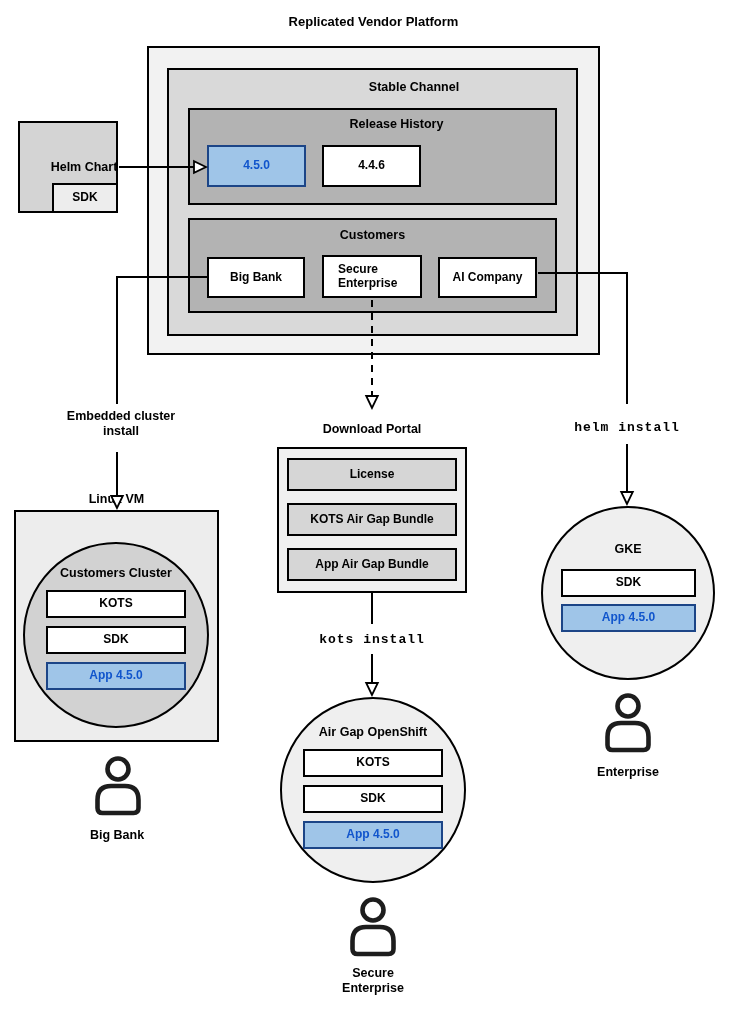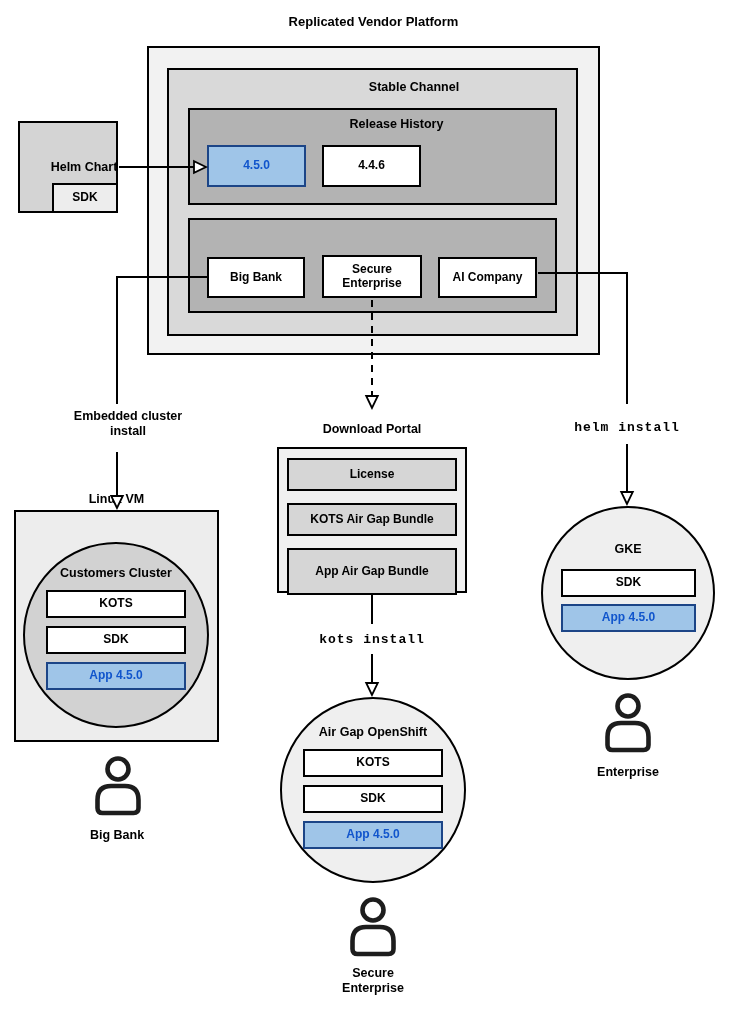--- a/index.html
+++ b/index.html
@@ -5,21 +5,21 @@
   html,body { margin:0; padding:0; background:#fff; }
   #canvas {
     position:relative; width:734px; height:1026px; background:#ffffff;
     font-family:"Liberation Sans", sans-serif; overflow:hidden;
   }
   .box  { position:absolute; border:2px solid #000; box-sizing:border-box; }
   .lbl  { position:absolute; font-weight:bold; color:#000; text-align:center; font-size:12.5px; line-height:1.2; }
   .node {
     position:absolute; border:2px solid #000; background:#fff; box-sizing:border-box;
     display:flex; align-items:center; justify-content:center;
-    font-weight:bold; font-size:12px; text-align:center; line-height:1.15; color:#000;
+    font-weight:bold; font-size:12px; line-height:1.15; color:#000;
   }
   .blue { background:#9fc5e8; border-color:#1c4587; color:#1155cc; }
   .circle { border-radius:50%; }
   .mono { font-family:"Liberation Mono","DejaVu Sans Mono",monospace; font-size:13px; letter-spacing:1px; }
   .gray-item { background:#d6d6d6; }
   svg.overlay { position:absolute; left:0; top:0; pointer-events:none; }
   .person { position:absolute; }
 </style>
 </head>
 <body>
@@ -32,37 +32,38 @@
 
   <div class="box" style="left:167px;top:68px;width:411px;height:268px;background:#d9d9d9;"></div>
   <div class="lbl" style="left:171px;top:80px;width:486px;">Stable Channel</div>
 
   <div class="box" style="left:188px;top:108px;width:369px;height:97px;background:#b3b3b3;"></div>
   <div class="lbl" style="left:188px;top:117px;width:369px;padding-left:24px;">Release History</div>
   <div class="node blue" style="left:207px;top:145px;width:99px;height:42px;">4.5.0</div>
   <div class="node" style="left:322px;top:145px;width:99px;height:42px;">4.4.6</div>
 
   <div class="box" style="left:188px;top:218px;width:369px;height:95px;background:#b3b3b3;"></div>
+  <div class="lbl" style="left:188px;top:228px;width:369px;">Customers</div>
   <div class="node" style="left:207px;top:257px;width:98px;height:41px;">Big Bank</div>
   <div class="node" style="left:322px;top:255px;width:100px;height:43px;padding:0 14px;">Secure Enterprise</div>
   <div class="node" style="left:438px;top:257px;width:99px;height:41px;">AI Company</div>
 
   <div class="box" style="left:18px;top:121px;width:100px;height:92px;background:#d4d4d4;"></div>
   <div class="lbl" style="left:18px;top:160px;width:100px;margin-left:16px;">Helm Chart</div>
   <div class="node" style="left:52px;top:183px;width:66px;height:30px;background:#ededed;">SDK</div>
 
-  <div class="lbl" style="left:58px;top:409px;width:140px;">Embedded cluster install</div>
+  <div class="lbl" style="left:51px;top:409px;width:140px;">Embedded cluster install</div>
   <div class="lbl" style="left:302px;top:422px;width:140px;">Download Portal</div>
   <div class="lbl mono" style="left:547px;top:420px;width:160px;">helm install</div>
   <div class="lbl mono" style="left:292px;top:632px;width:160px;">kots install</div>
 
   <div class="box" style="left:277px;top:447px;width:190px;height:146px;background:#f0f0f0;"></div>
   <div class="node gray-item" style="left:287px;top:458px;width:170px;height:33px;">License</div>
   <div class="node gray-item" style="left:287px;top:503px;width:170px;height:33px;">KOTS Air Gap Bundle</div>
-  <div class="node gray-item" style="left:287px;top:548px;width:170px;height:47px;">App Air Gap Bundle</div>
+  <div class="node gray-item" style="left:287px;top:548px;width:170px;height:33px;">App Air Gap Bundle</div>
 
   <div class="box" style="left:14px;top:510px;width:205px;height:232px;background:#ededed;"></div>
   <div class="lbl" style="left:14px;top:492px;width:205px;">Linux VM</div>
   <div class="box circle" style="left:23px;top:542px;width:186px;height:186px;background:#d2d2d2;"></div>
   <div class="lbl" style="left:23px;top:566px;width:186px;">Customers Cluster</div>
   <div class="node" style="left:46px;top:590px;width:140px;height:28px;">KOTS</div>
   <div class="node" style="left:46px;top:626px;width:140px;height:28px;">SDK</div>
   <div class="node blue" style="left:46px;top:662px;width:140px;height:28px;">App 4.5.0</div>
 
   <div class="box circle" style="left:280px;top:697px;width:186px;height:186px;background:#efefef;"></div>

